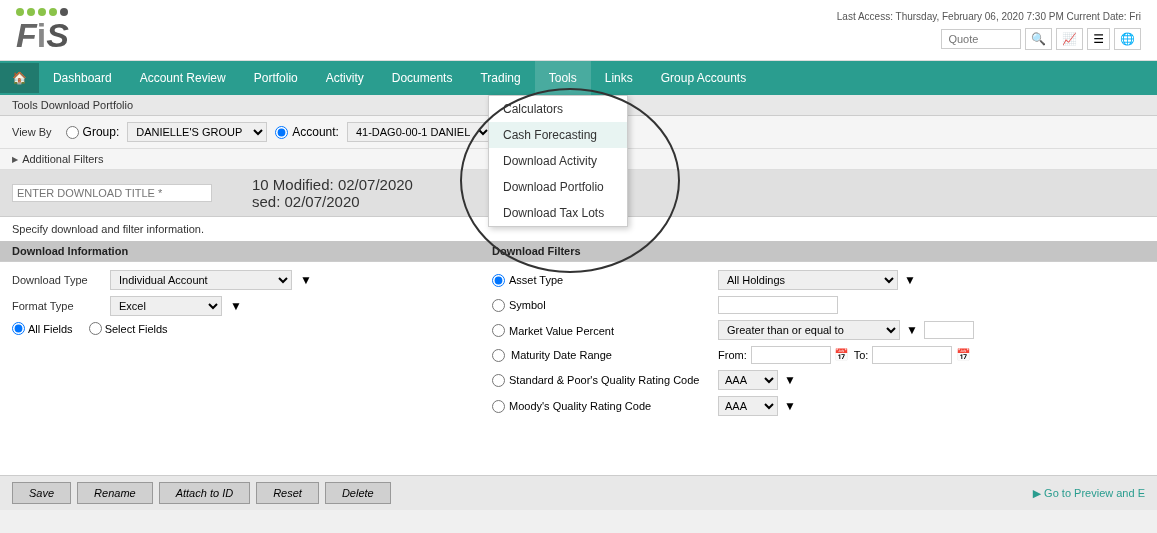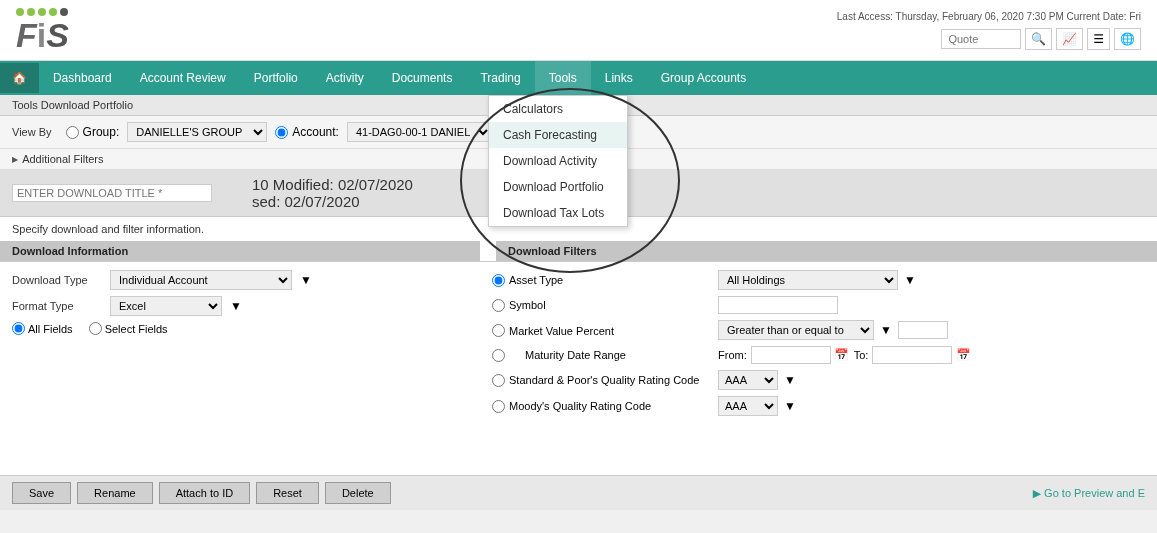--- a/index.html
+++ b/index.html
@@ -38,48 +38,48 @@
     .triangle { font-size: 8px; color: #555; }
 
     
     .download-title-section { background: #e0e0e0; padding: 6px 12px; display: flex; align-items: center; gap: 40px; font-size: 11px; border-bottom: 1px solid #ccc; }
     .download-title-input { border: 1px solid #ccc; padding: 2px 4px; font-size: 11px; width: 200px; background: white; }
 
     
     .specify-text { padding: 6px 12px; font-size: 11px; color: #333; background: white; }
 
     
-    .section-row { display: flex; gap: 16px; border-bottom: 1px solid #ccc; }
+    .section-row { display: flex; gap: 0; border-bottom: 1px solid #ccc; }
     .section-header { background: #c5c5c5; padding: 4px 12px; font-size: 11px; font-weight: bold; color: #222; }
     .section-left { width: 480px; }
     .section-right { flex: 1; }
 
     
     .form-area { display: flex; padding: 8px 0; }
     .form-left { width: 480px; padding: 0 12px; }
     .form-right { flex: 1; padding: 0 12px; }
 
     .form-row { display: flex; align-items: center; margin-bottom: 6px; gap: 8px; }
     .form-label { font-size: 11px; color: #333; min-width: 90px; }
     .form-select { border: 1px solid #ccc; padding: 2px 4px; font-size: 11px; }
     .form-select-wide { width: 182px; }
     .form-select-medium { width: 112px; }
 
     
     .right-controls { display: flex; flex-direction: column; gap: 6px; }
     .right-row { display: flex; align-items: center; gap: 6px; }
     .right-select { border: 1px solid #ccc; padding: 2px 4px; font-size: 11px; width: 180px; }
     .right-input { border: 1px solid #ccc; padding: 2px 4px; font-size: 11px; width: 120px; }
-    .right-select-sm { border: 1px solid #ccc; padding: 2px 4px; font-size: 11px; width: 156px; }
+    .right-select-sm { border: 1px solid #ccc; padding: 2px 4px; font-size: 11px; width: 182px; }
     .date-row { display: flex; align-items: center; gap: 4px; font-size: 11px; }
     .date-input { border: 1px solid #ccc; padding: 2px 4px; font-size: 11px; width: 80px; }
     .calendar-icon { font-size: 12px; cursor: pointer; }
     .rating-select { border: 1px solid #ccc; padding: 2px 2px; font-size: 11px; width: 60px; }
     .bottom-left { display: flex; gap: 6px; }
-    .btn { padding: 4px 16px; border: 1px solid #999; background: #d0d0d0; font-size: 11px; cursor: pointer; }
+    .btn { padding: 4px 16px; border: 1px solid #999; background: #d0d0d0; font-size: 11px; cursor: pointer; font-style: italic; }
     .btn-link { font-size: 11px; color: #2a9d8f; cursor: pointer; text-decoration: none; display: flex; align-items: center; gap: 3px; }
 
     
     .dropdown-overlay { position: absolute; top: 0; left: 0; width: 100%; height: 100%; pointer-events: none; z-index: 100; }
     .dropdown-menu { position: absolute; top: 95px; left: 488px; background: white; border: 1px solid #ccc; box-shadow: 2px 2px 6px rgba(0,0,0,0.2); min-width: 140px; z-index: 200; pointer-events: none; }
     .dropdown-item { padding: 6px 14px; font-size: 12px; color: #333; cursor: pointer; white-space: nowrap; }
     .dropdown-item.highlighted { background: #e8f4f2; }
 
     
     .nav-item.tools-active { background: rgba(255,255,255,0.15); }
@@ -234,21 +234,21 @@
               <span>Market Value Percent</span>
             </label>
             <select class="right-select-sm">
               <option>Greater than or equal to</option>
             </select>
             <span>▼</span>
             <input type="text" style="width: 50px; border: 1px solid rgb(204, 204, 204); padding: 2px 4px; font-size: 11px;">
           </div>
 
           <div class="right-row">
-            <label style="display:flex;align-items:center;gap:20px;font-size:11px;min-width:220px;">
+            <label style="display:flex;align-items:center;gap:6px;font-size:11px;min-width:220px;">
               <input type="radio" name="filter" style="">
               <span>Maturity Date Range</span>
             </label>
             <span class="date-row">
               <span>From:</span>
               <input type="text" class="date-input" style="">
               <span class="calendar-icon">📅</span>
               <span>To:</span>
               <input type="text" class="date-input" style="">
               <span class="calendar-icon">📅</span>

